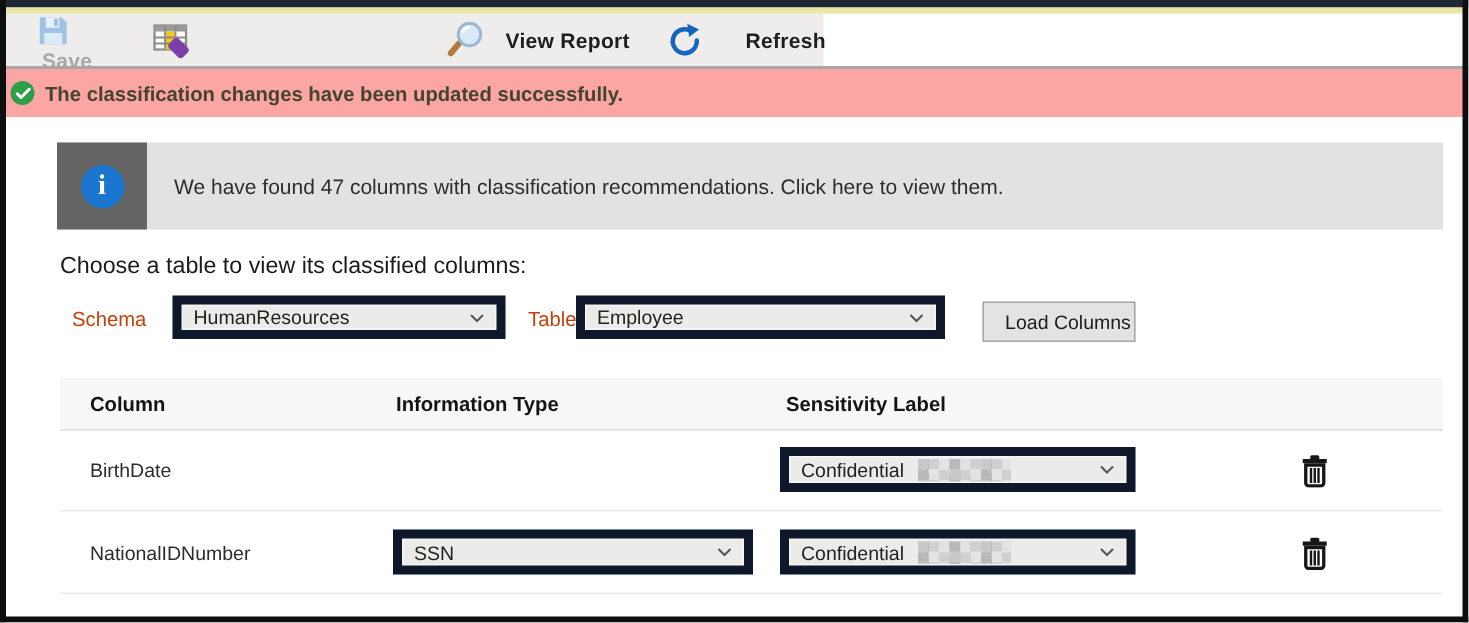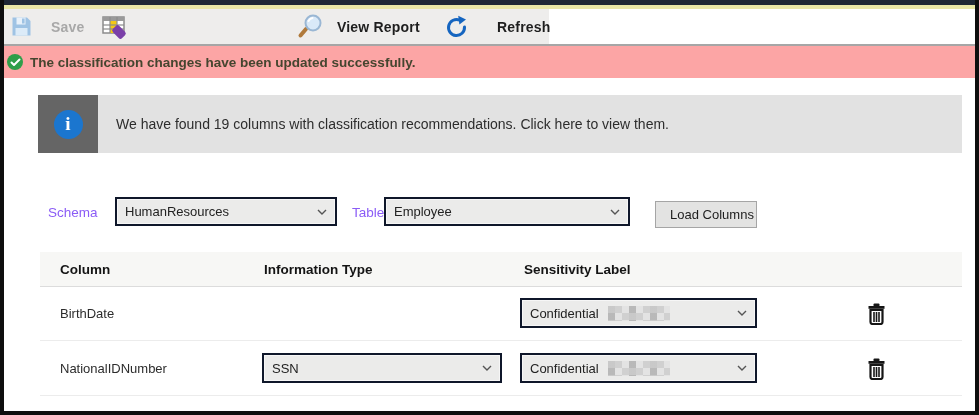--- a/index.html
+++ b/index.html
@@ -27,25 +27,25 @@
   .message-text { position:absolute; left:30px; top:0; height:32px; display:flex; align-items:center; font-size:13.5px; font-weight:600; color:#45452f; }
 
   
   .info-banner { position:absolute; left:38px; top:95px; width:924px; height:58px; background:#e2e2e2; display:flex; }
   .info-square { width:60px; height:58px; background:#656565; display:flex; align-items:center; justify-content:center; flex:0 0 60px; }
   .info-circle { width:29px; height:29px; border-radius:50%; background:#1b76cf; color:#ffffff; font-size:19px; font-weight:700; display:flex; align-items:center; justify-content:center; font-family:"Liberation Serif", serif; }
   .info-text { display:flex; align-items:center; padding-left:18px; font-size:14px; color:#2d2d2d; }
 
   
   .heading { position:absolute; left:40px; top:169px; font-size:15.5px; color:#1b1b1b; }
-  .field-label { position:absolute; font-size:13.5px; color:#8b5cf6; }
+  .field-label { position:absolute; font-size:13.5px; color:#c2410c; }
   .btn { position:absolute; background:#e3e3e2; border:1px solid #a5a5a5; font-size:13px; color:#1d1d1d; display:flex; align-items:center; justify-content:center; cursor:pointer; }
 
   
-  .select { position:absolute; background:#ebebea; border:2px solid #0f172a; display:flex; align-items:center; padding:0 8px; font-size:13px; color:#222222; cursor:pointer; box-shadow:0 0 0 1px #f6f6f6 inset; }
+  .select { position:absolute; background:#ebebea; border:6px solid #0f172a; display:flex; align-items:center; padding:0 8px; font-size:13px; color:#222222; cursor:pointer; box-shadow:0 0 0 1px #f6f6f6 inset; }
   .select .chev { margin-left:auto; display:inline-flex; }
   .mosaic { width:62px; height:15px; margin-left:9px;
             background-image:
               linear-gradient(90deg, rgba(150,150,150,.28) 0 7px, rgba(255,255,255,.18) 7px 14px),
               repeating-conic-gradient(#c6c6c6 0% 25%, #dddddd 0% 50%);
             background-size: 21px 15px, 14px 14px; }
 
   
   .grid-header { position:absolute; left:40px; top:252px; width:922px; height:35px; background:#f7f7f5; border-bottom:1px solid #dcdcdc; }
   .gh-cell { position:absolute; top:0; height:35px; display:flex; align-items:center; font-size:13.5px; font-weight:700; color:#141414; }
@@ -59,21 +59,21 @@
 <div class="screen">
 
   <div class="frame-top"></div>
   <div class="yellow-strip"></div>
   <div class="frame-left"></div>
   <div class="frame-right"></div>
   <div class="frame-bottom"></div>
 
   <div class="toolbar">
 
-    <div class="tb-item" style="left:6px;">
+    <div class="tb-item" style="left:6px;flex-direction:column;">
       <span class="tb-icon">
         <svg width="23" height="23" viewBox="0 0 23 23">
           <path d="M2.5 2.5 h14.5 l3.5 3.5 v14.5 h-18 z" fill="#9fc3e4"></path>
           <rect x="6.5" y="2.5" width="9" height="7" fill="#e8f1fa"></rect>
           <rect x="12" y="3.5" width="2.6" height="5" fill="#9fc3e4"></rect>
           <rect x="5.5" y="13" width="12" height="7.5" fill="#dcebf8"></rect>
         </svg>
       </span>
       <span class="tb-label disabled" style="margin-left:18px;">Save</span>
     </div>
@@ -123,23 +123,24 @@
         <polyline points="1.5,4.5 4,7 9.5,1.5" stroke="#ffffff" stroke-width="2" fill="none" stroke-linecap="round" stroke-linejoin="round"></polyline>
       </svg>
     </span>
     <span class="message-text">The classification changes have been updated successfully.</span>
   </div>
 
   <div class="info-banner">
     <div class="info-square">
       <span class="info-circle">i</span>
     </div>
-    <div class="info-text">We have found 19 columns with classification recommendations. Click here to view them.</div>
-  </div>
-
+    <div class="info-text">We have found 47 columns with classification recommendations. Click here to view them.</div>
+  </div>
+
+  <div class="heading">Choose a table to view its classified columns:</div>
 
   <div class="field-label" style="left:48px; top:205px;">Schema</div>
   <div class="select" style="left:115px; top:197px; width:222px; height:29px;">
     <span>HumanResources</span>
     <span class="chev">
       <svg width="10" height="6" viewBox="0 0 10 6">
           <polyline points="1,1 5,5 9,1" stroke="#555555" stroke-width="1.4" fill="none"></polyline>
         </svg>
     </span>
   </div>

